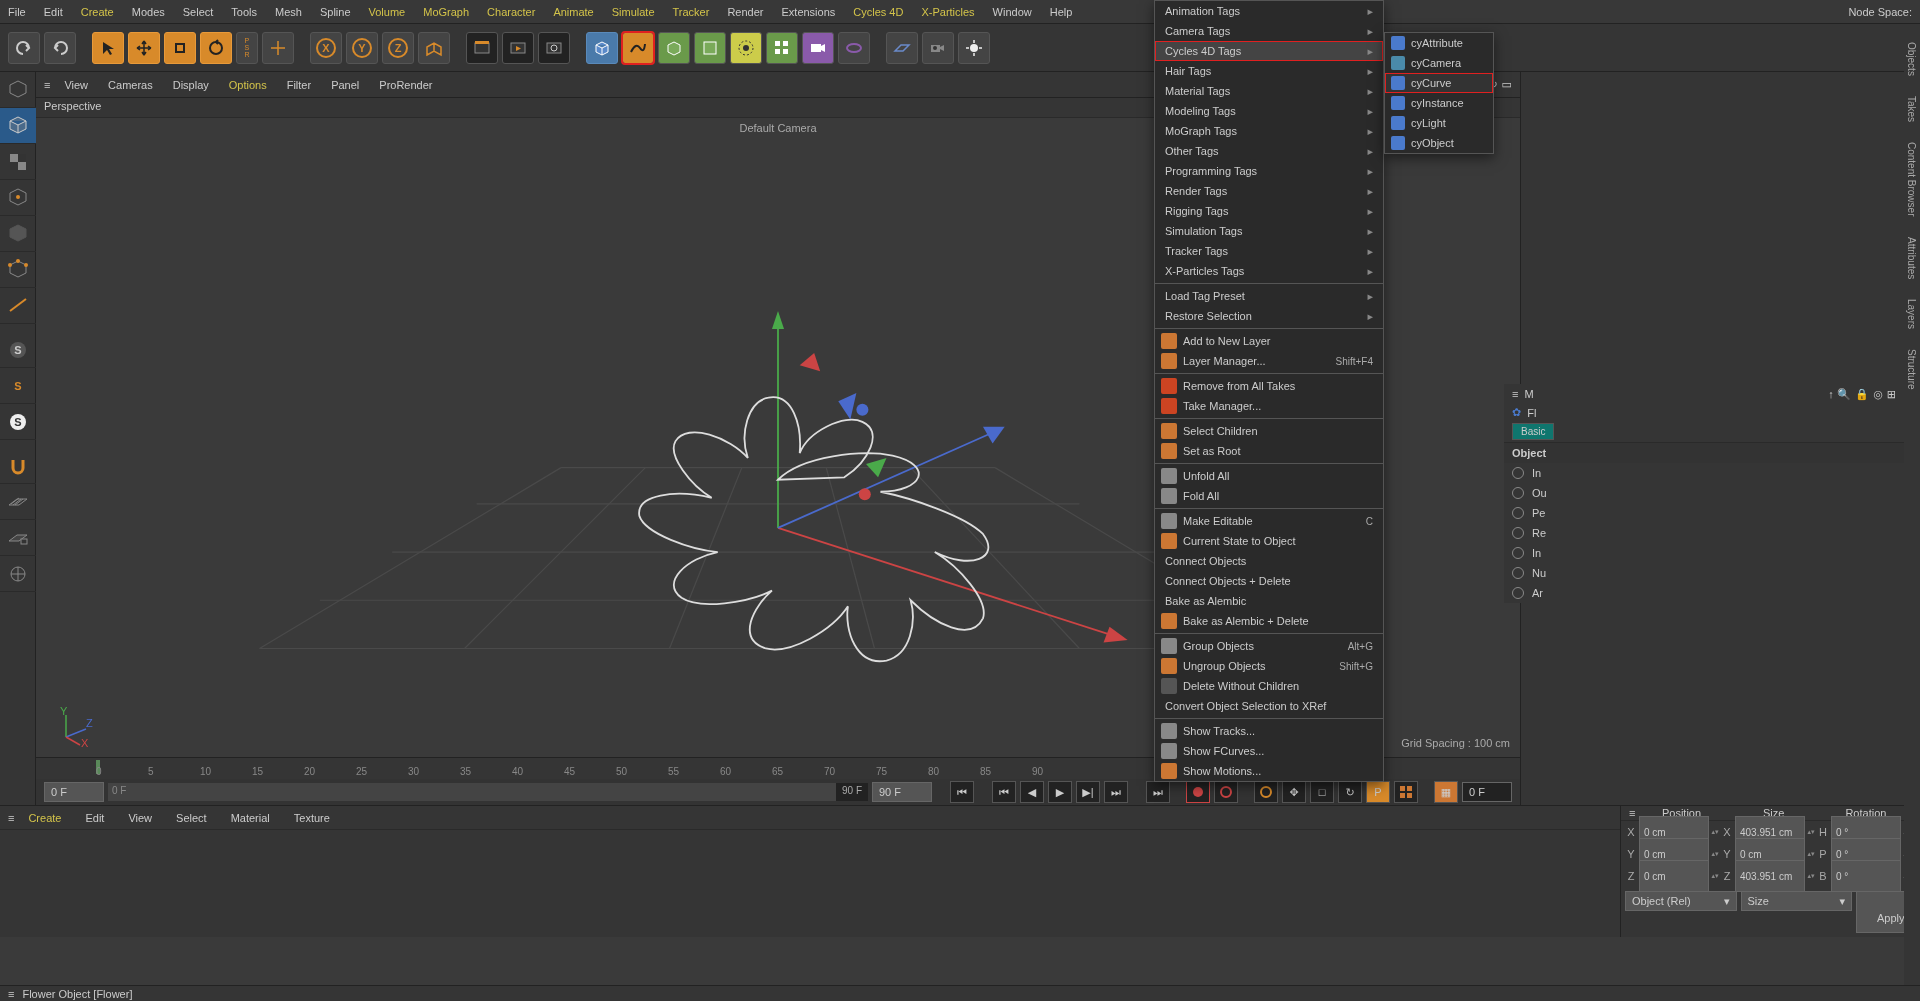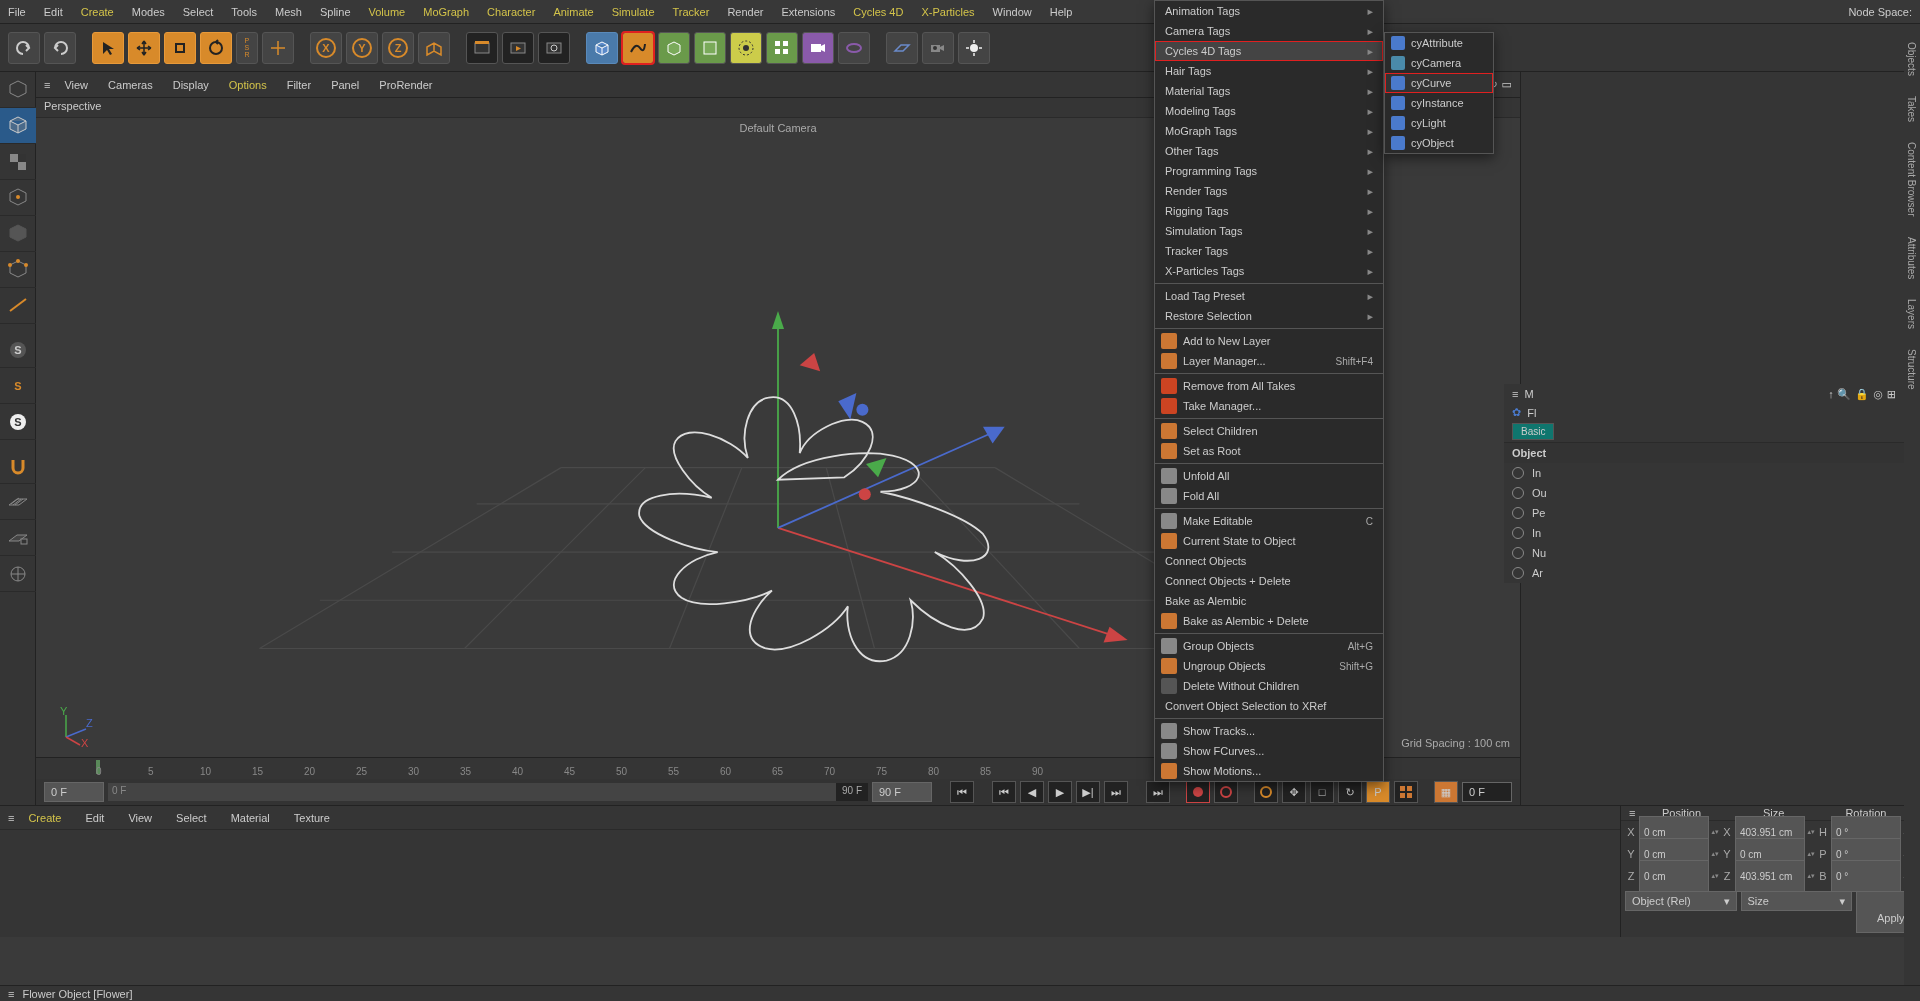--- a/index.html
+++ b/index.html
@@ -590,20 +590,24 @@
       <div class="attr-row">
         <span class="radio"></span>
         <span>Ou</span>
       </div>
       <div class="attr-row">
         <span class="radio"></span>
         <span>Pe</span>
       </div>
       <div class="attr-row">
         <span class="radio"></span>
+        <span>Re</span>
+      </div>
+      <div class="attr-row">
+        <span class="radio"></span>
         <span>In</span>
       </div>
       <div class="attr-row">
         <span class="radio"></span>
         <span>Nu</span>
       </div>
       <div class="attr-row">
         <span class="radio"></span>
         <span>Ar</span>
       </div>

